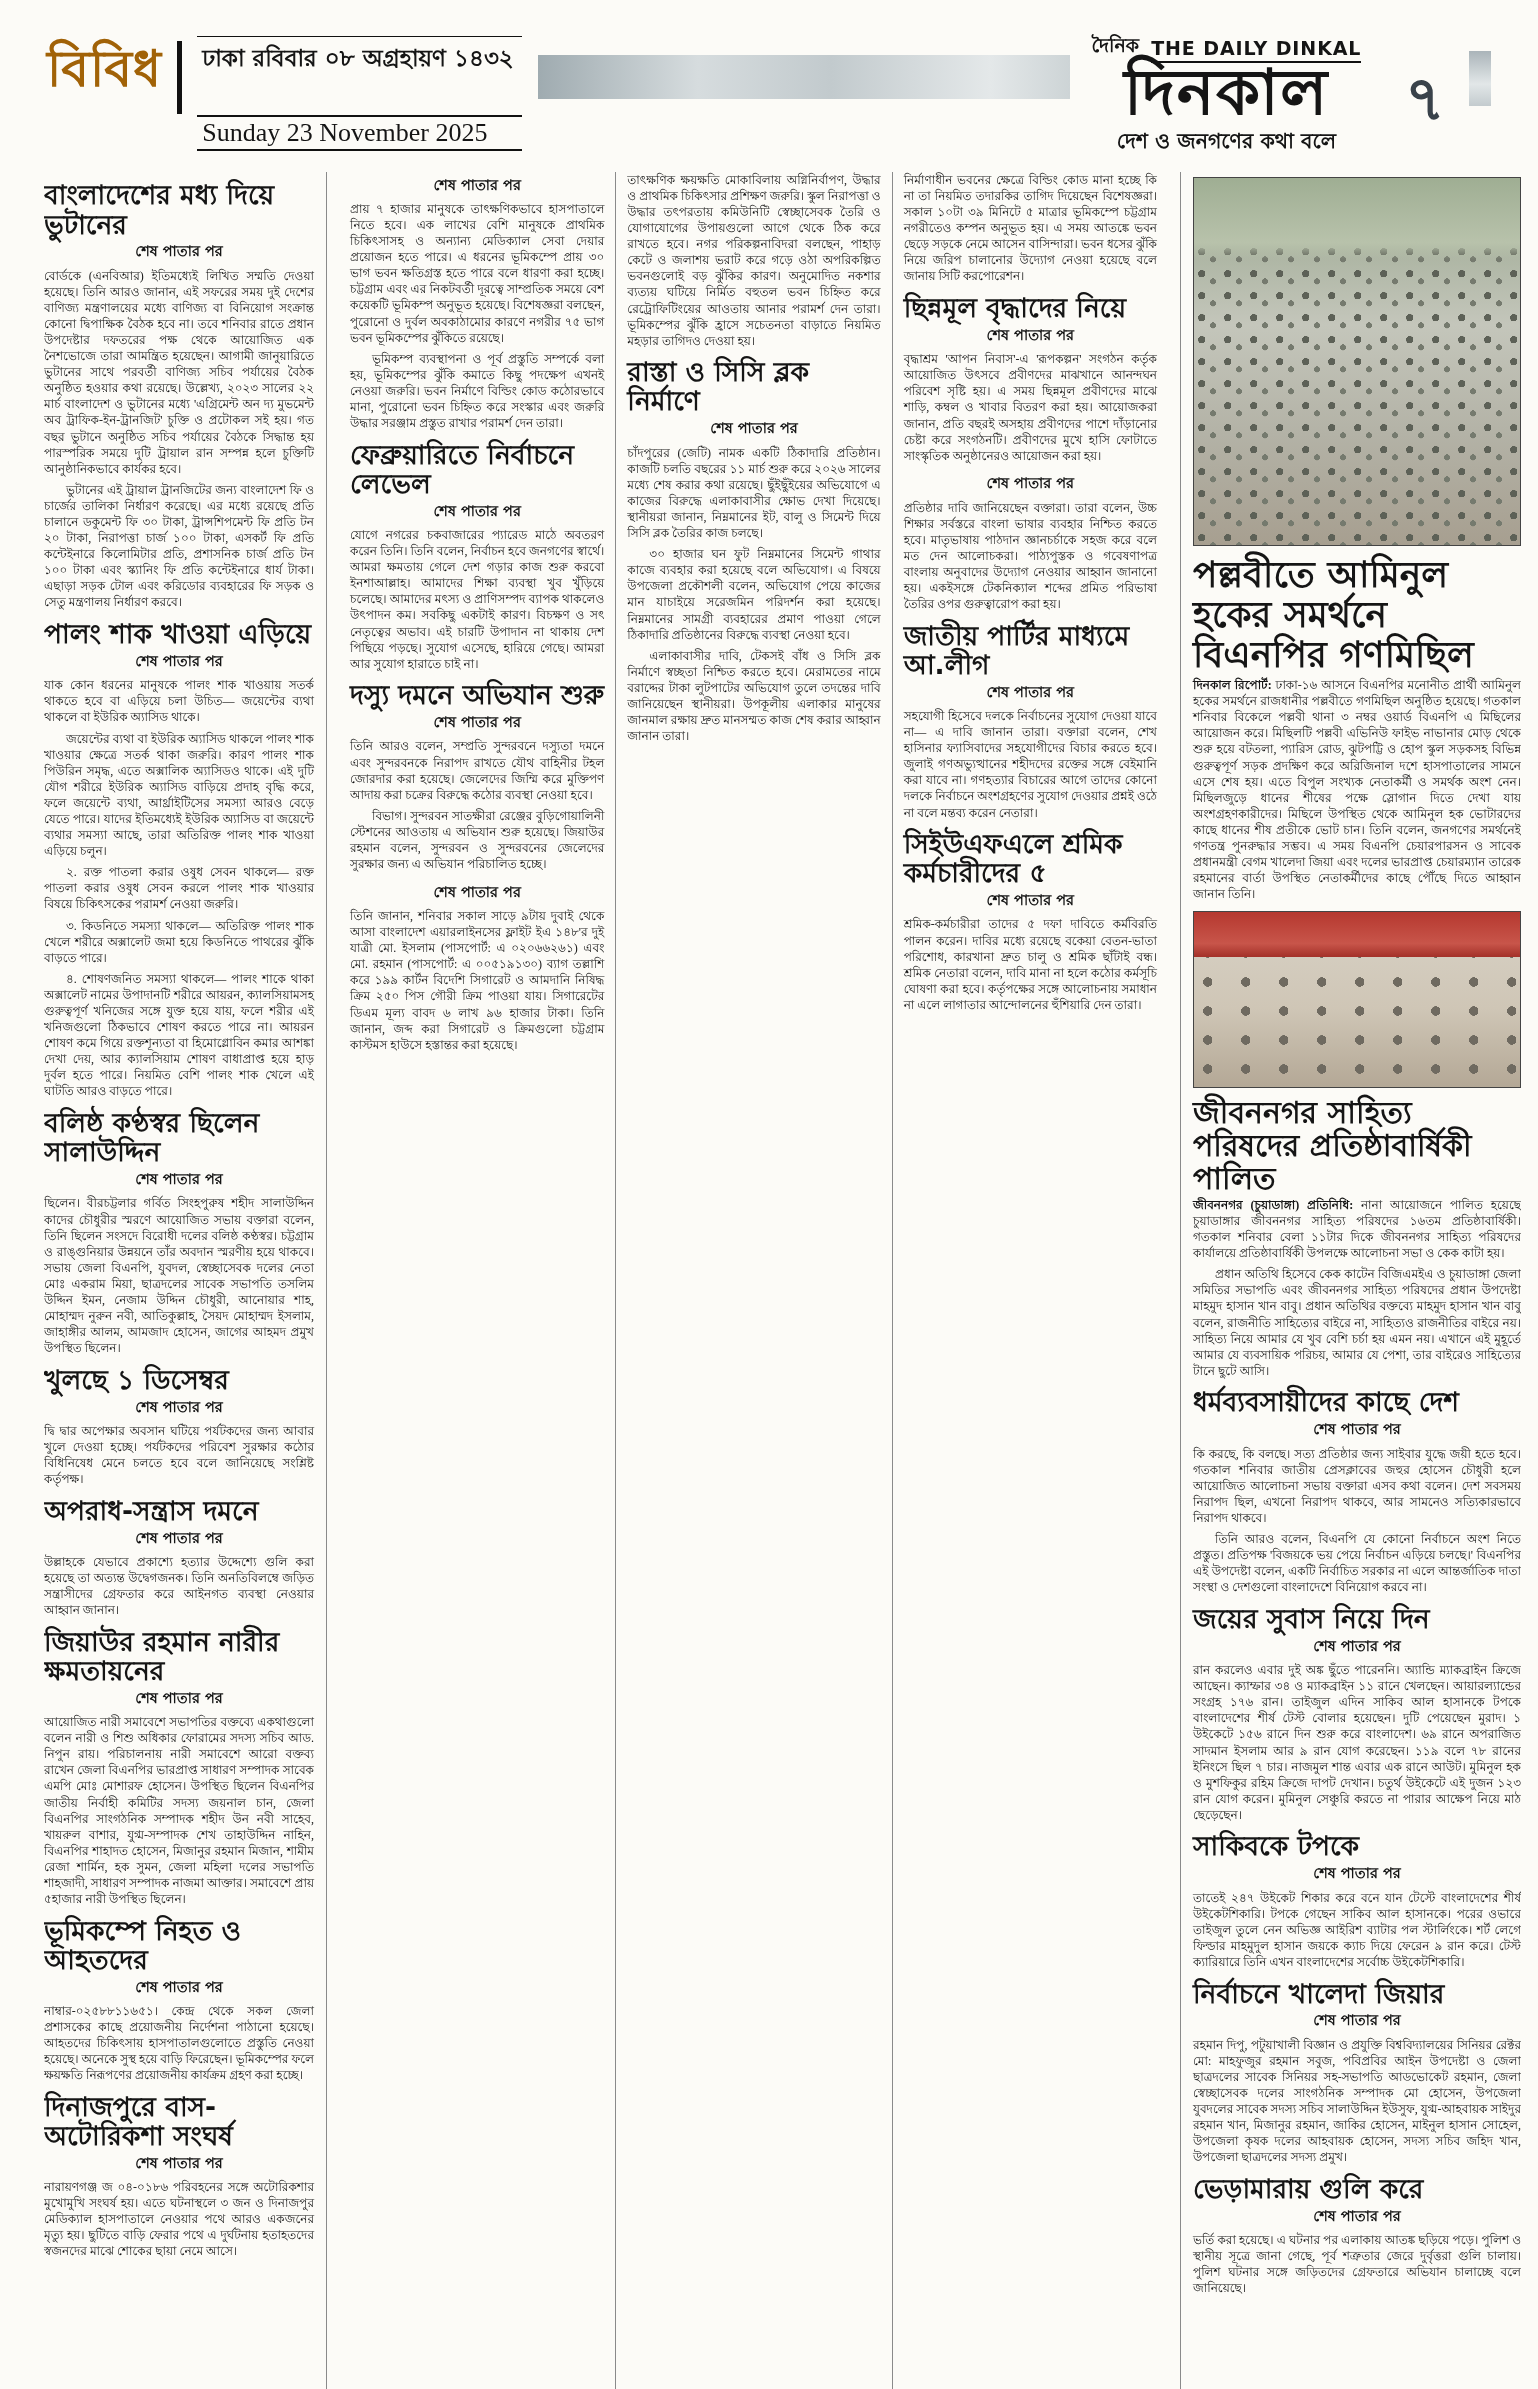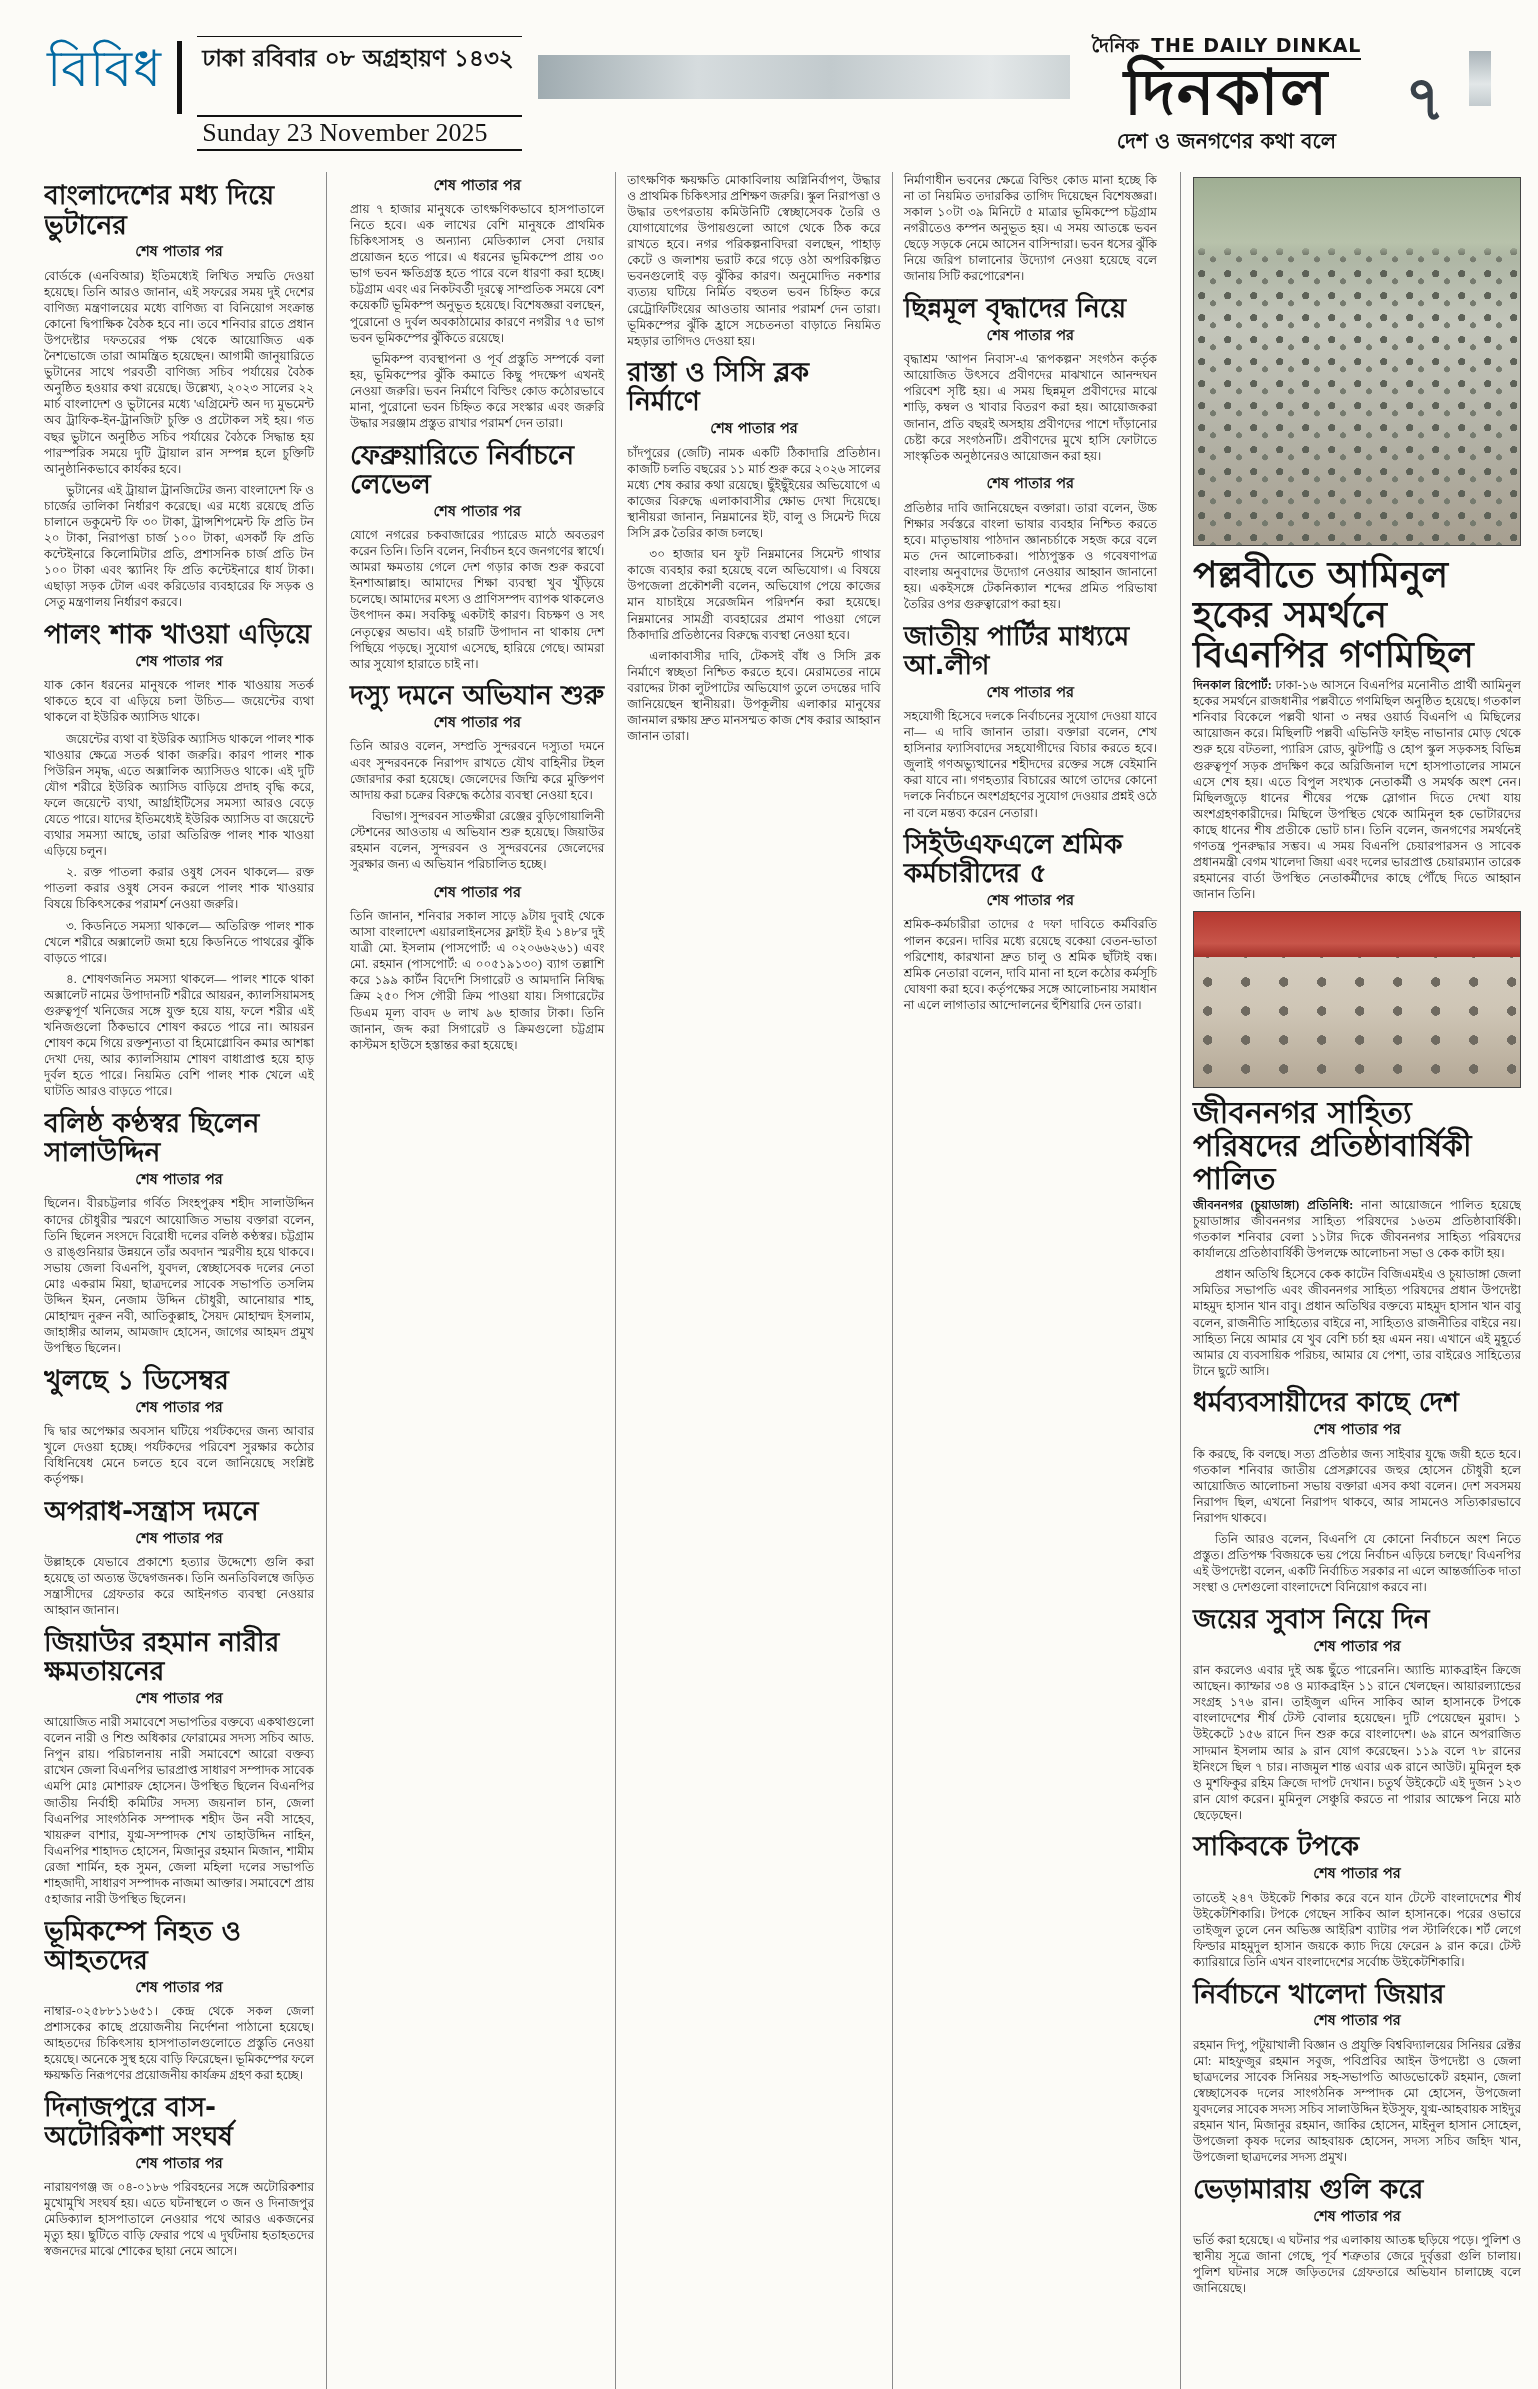--- a/index.html
+++ b/index.html
@@ -1,30 +1,30 @@
 <!DOCTYPE html>
 <html lang="bn" style="font-size:13.7px"><head>
 <meta charset="utf-8">
 <style>
   html,body{margin:0;padding:0;background:#e8e6e1;}
   .page{position:relative;width:1538px;height:2389px;margin:0 auto;background:#fcfbf7;color:#151515;overflow:hidden;
         font-family:"Liberation Serif","DejaVu Serif",serif;}
   
   .header{display:flex;align-items:flex-start;gap:15.4px;padding:29px 47px 0 47px;}
-  .section-logo{font-family:"DejaVu Sans","Liberation Sans",sans-serif;font-weight:normal;font-size:50px;
-        color:#0369a1;line-height:1;padding-top:15.4px;letter-spacing:0.9px;}
+  .section-logo{font-family:"DejaVu Sans","Liberation Sans",sans-serif;font-weight:bold;font-size:50px;
+        color:#a16207;line-height:1;padding-top:15.4px;letter-spacing:0.9px;}
   .hdr-divider{width:4.3px;background:#111;height:73px;margin-top:12px;}
   .dates{display:flex;flex-direction:column;margin-top:6.8px;gap:34px;}
   .date-bn{font-family:"DejaVu Sans",sans-serif;font-weight:bold;font-size:23px;border-top:1.7px solid #111;
         padding:3.4px 8.5px 1.7px 5.1px;}
   .date-en{font-size:26px;border-top:2.6px solid #111;border-bottom:2.6px solid #111;padding:0.9px 8.5px 1.7px 5.1px;}
   .graybar{flex:1;height:44px;margin-top:26px;
         background:linear-gradient(90deg,#9fabb0 0%,#d6dcde 30%,#c2cacd 55%,#e4e8e9 85%,#cdd4d6 100%);}
   .masthead{display:flex;flex-direction:column;align-items:center;margin-top:1.7px;min-width:282px;}
-  .masthead-top{display:flex;align-items:center;gap:12px;}
+  .masthead-top{display:flex;align-items:flex-end;gap:12px;}
   .daily-bn{font-family:"DejaVu Sans",sans-serif;font-weight:bold;font-size:19px;}
   .paper-en{font-family:"DejaVu Sans","Liberation Sans",sans-serif;font-weight:bold;font-size:19px;
         border-bottom:2.6px solid #111;padding-bottom:1.7px;letter-spacing:0.9px;}
   .paper-bn{font-family:"DejaVu Sans",sans-serif;font-weight:900;font-size:63px;line-height:.95;letter-spacing:1.7px;}
   .slogan{font-family:"DejaVu Sans",sans-serif;font-weight:bold;font-size:20.5px;margin-top:3.4px;}
   .pageno{font-family:"DejaVu Sans",sans-serif;font-weight:bold;font-size:62px;color:#39424a;margin:22px 0 0 22px;}
   .pageno-bar{width:22px;height:55px;margin:22px 0 0 8.5px;
         background:linear-gradient(180deg,#aab4b9,#e2e7e8 60%,#c3cbce);}
   
   .content{display:grid;grid-template-columns:282px 855px 340px;column-gap:0;

